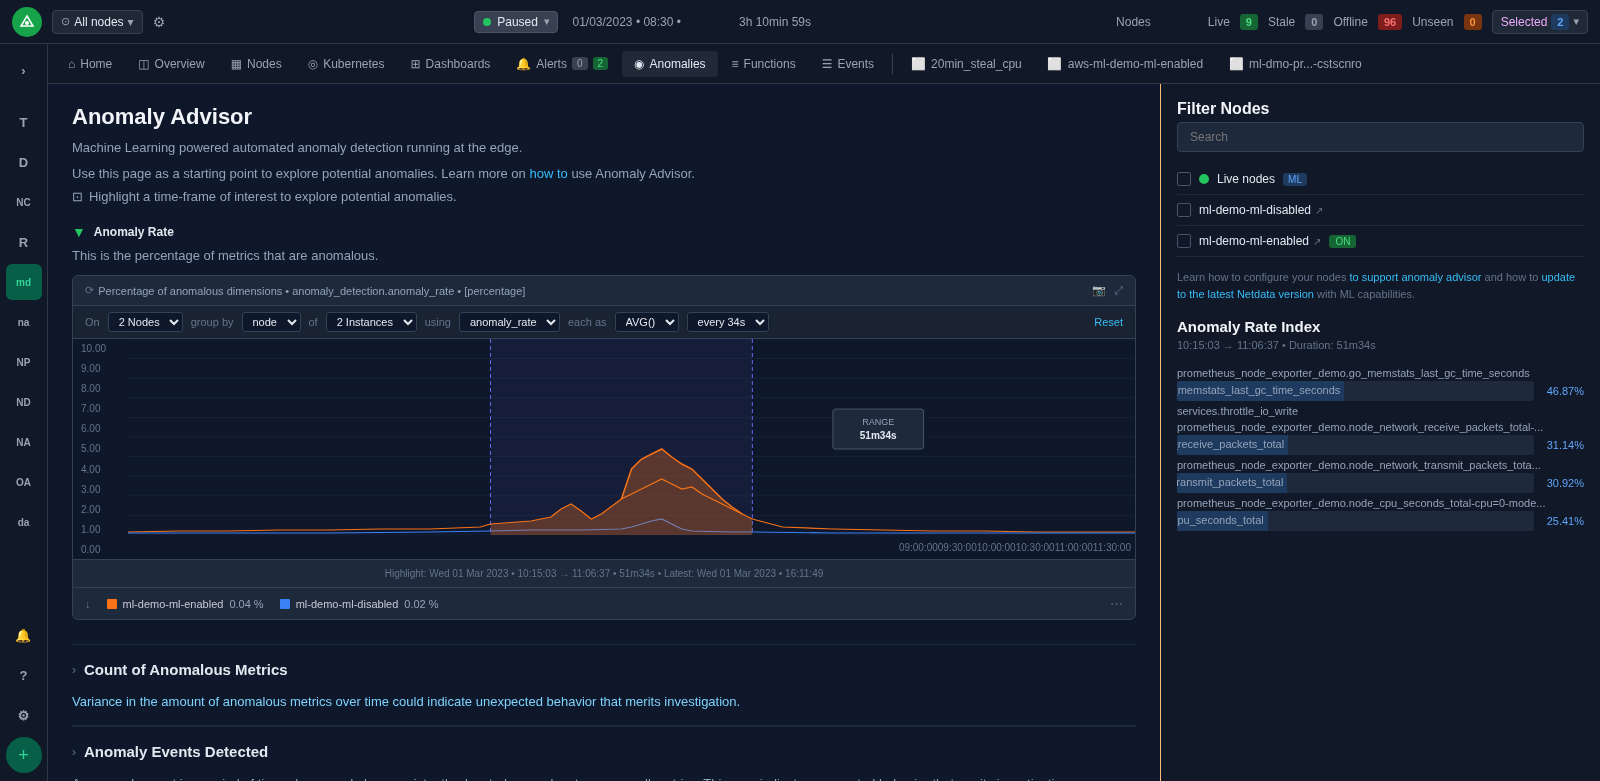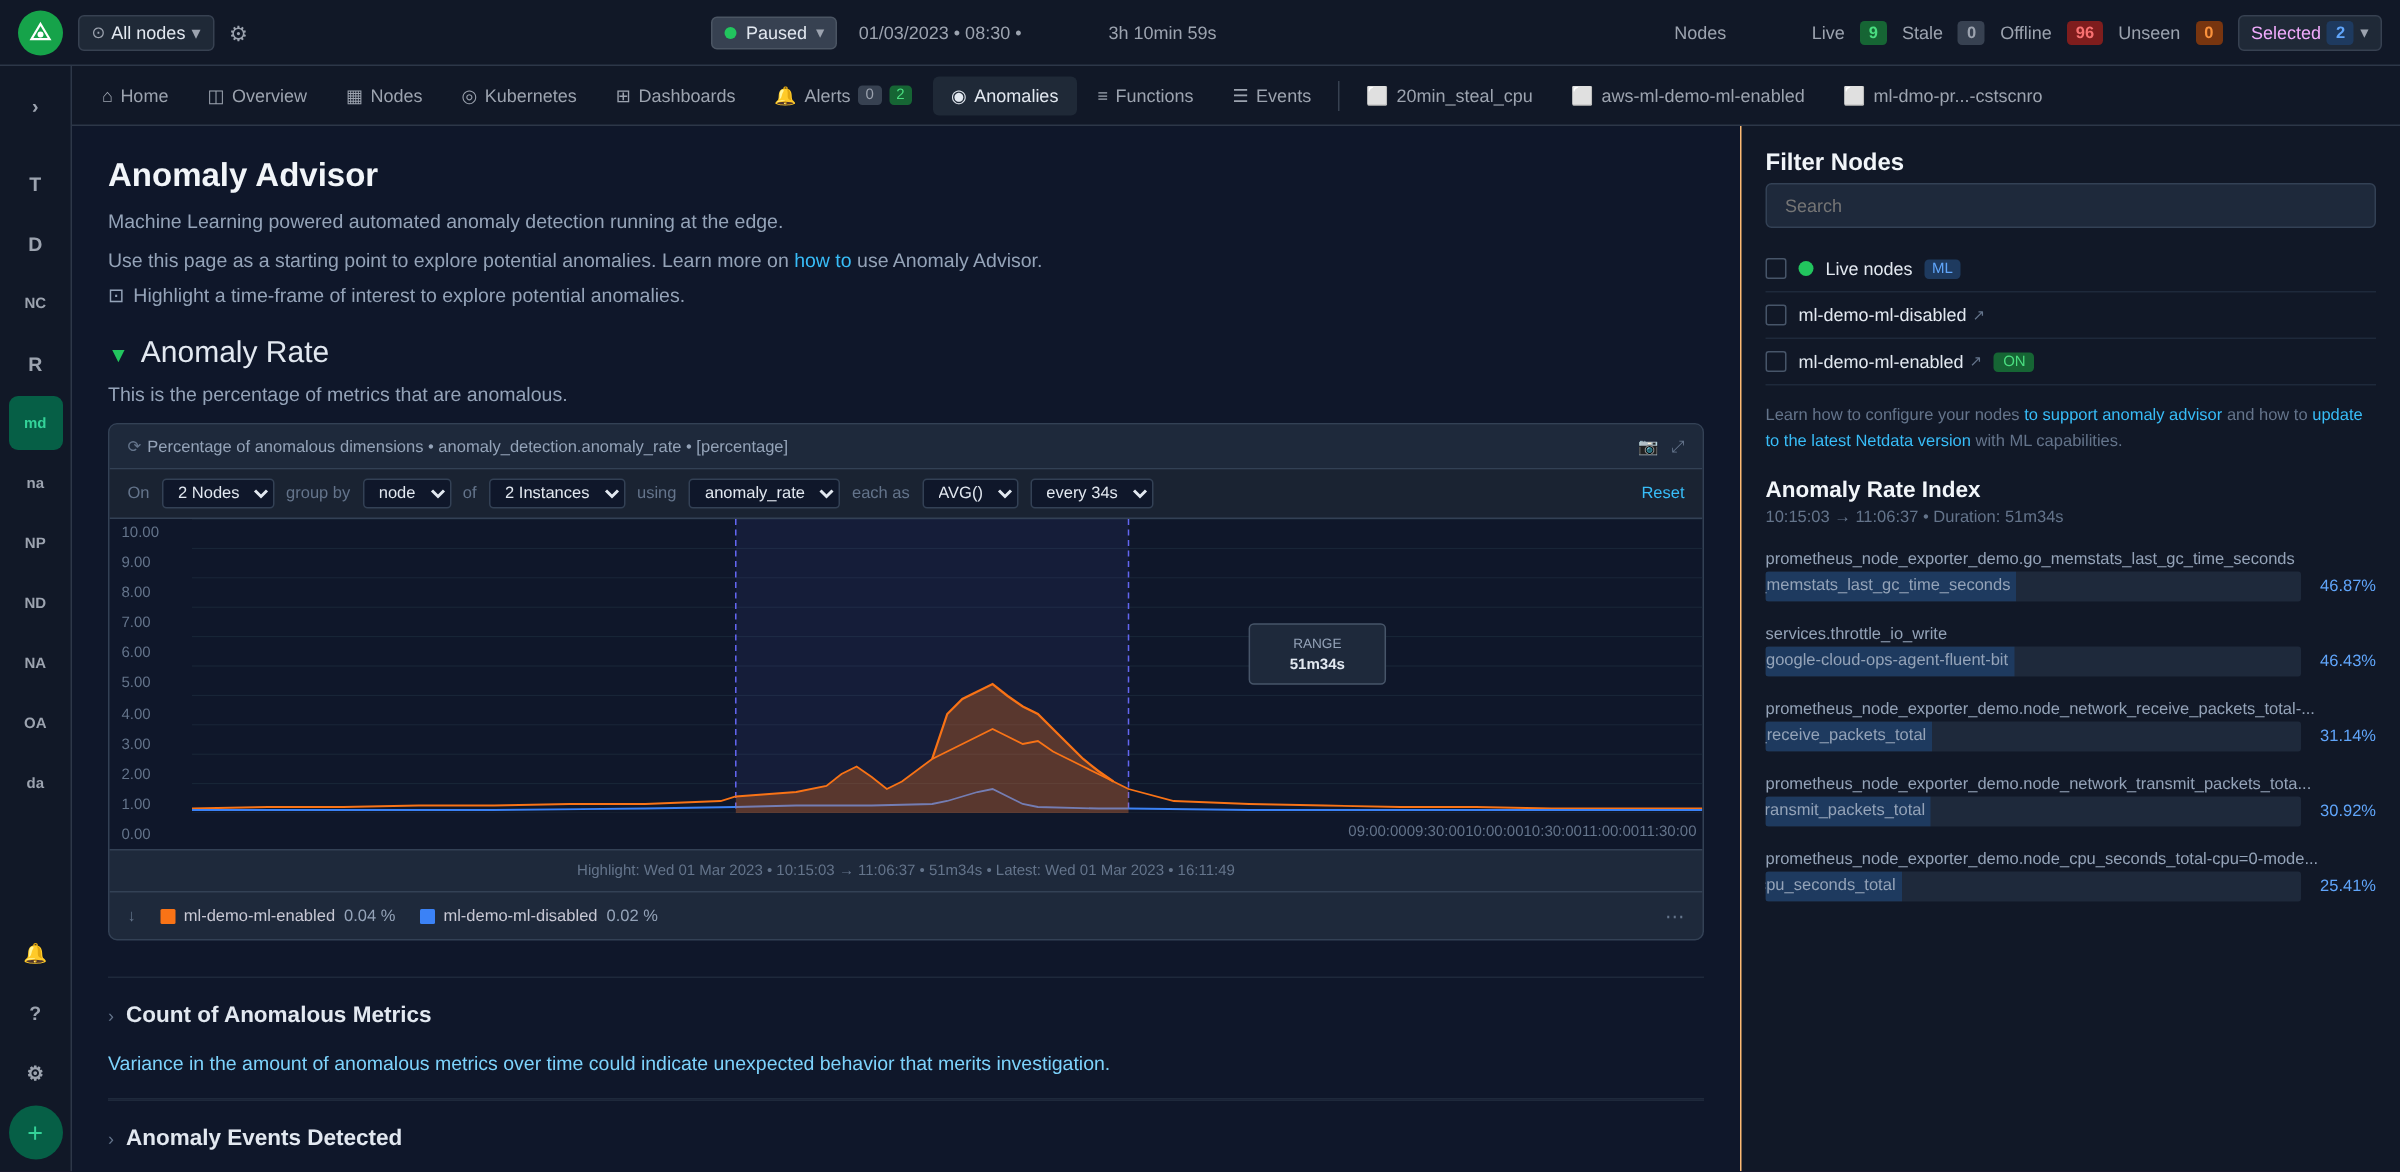--- a/index.html
+++ b/index.html
@@ -39,21 +39,21 @@
 
     
     .page-title { font-size: 22px; font-weight: 600; color: #f1f5f9; margin-bottom: 8px; }
     .page-desc { color: #94a3b8; font-size: 13px; margin-bottom: 6px; line-height: 1.5; }
     .page-desc a { color: #38bdf8; text-decoration: none; }
     .highlight-hint { display: flex; align-items: center; gap: 6px; color: #94a3b8; font-size: 13px; margin-bottom: 20px; }
 
     
     .section { margin-bottom: 24px; }
     .section-header { display: flex; align-items: center; gap: 8px; margin-bottom: 8px; cursor: pointer; }
-    .section-title { font-size: 20px; font-weight: 400; color: #e2e8f0; }
+    .section-title { font-size: 12px; font-weight: 700; color: #e2e8f0; }
     .section-desc { color: #94a3b8; font-size: 13px; margin-bottom: 12px; }
     .chevron-down { color: #22c55e; font-size: 14px; }
 
     
     .chart-container { background: #1e293b; border: 1px solid #334155; border-radius: 6px; overflow: hidden; }
     .chart-subtitle { background: #1e293b; padding: 8px 12px; font-size: 11px; color: #94a3b8; display: flex; align-items: center; gap: 4px; border-bottom: 1px solid #334155; }
     .chart-controls { background: #1a2332; padding: 6px 12px; display: flex; align-items: center; gap: 8px; border-bottom: 1px solid #334155; font-size: 11px; }
     .chart-select { background: #0f172a; border: 1px solid #334155; border-radius: 3px; padding: 2px 6px; color: #e2e8f0; font-size: 11px; cursor: pointer; }
     .chart-label { color: #64748b; }
     .reset-btn { color: #38bdf8; background: none; border: none; cursor: pointer; font-size: 11px; margin-left: auto; }
@@ -84,21 +84,21 @@
     .on-badge { background: #166534; color: #4ade80; font-size: 10px; padding: 1px 6px; border-radius: 3px; }
     .checkbox { width: 14px; height: 14px; border: 1px solid #475569; border-radius: 2px; background: transparent; flex-shrink: 0; }
     .node-link { color: #e2e8f0; font-size: 12px; display: flex; align-items: center; gap: 4px; }
     .external-icon { color: #64748b; font-size: 10px; }
     .panel-note { font-size: 11px; color: #64748b; line-height: 1.5; margin: 12px 0; }
     .panel-note a { color: #38bdf8; text-decoration: none; }
 
     
     .index-title { font-size: 15px; font-weight: 600; color: #f1f5f9; margin: 16px 0 4px; }
     .index-subtitle { font-size: 11px; color: #64748b; margin-bottom: 16px; }
-    .metric-item { margin-bottom: 16px; }
+    .metric-item { margin-bottom: 4px; }
     .metric-name-top { font-size: 11px; color: #94a3b8; margin-bottom: 2px; white-space: nowrap; overflow: hidden; text-overflow: ellipsis; }
     .metric-bar-row { display: flex; align-items: center; gap: 8px; }
     .metric-bar-bg { flex: 1; height: 20px; background: #1e293b; border-radius: 2px; overflow: hidden; position: relative; }
     .metric-bar-fill { height: 100%; background: #1e3a5f; position: absolute; left: 0; top: 0; display: flex; align-items: center; justify-content: flex-end; }
     .metric-bar-label { font-size: 11px; color: #94a3b8; margin-bottom: 2px; padding-right: 4px; }
     .metric-pct { font-size: 11px; color: #60a5fa; min-width: 42px; text-align: right; }
 
     
     ::-webkit-scrollbar { width: 6px; }
     ::-webkit-scrollbar-track { background: #0f172a; }
@@ -468,28 +468,20 @@
                 <div class="metric-bar-fill" style="width:46.87%;">
                   <span class="metric-bar-label">go_memstats_last_gc_time_seconds</span>
                 </div>
               </div>
               <span class="metric-pct">46.87%</span>
             </div>
           </div>
 
           <div class="metric-item">
             <div class="metric-name-top">services.throttle_io_write</div>
-            <div class="metric-bar-row">
-              <div class="metric-bar-bg">
-                <div class="metric-bar-fill" style="width:46.43%;">
-                  <span class="metric-bar-label">google-cloud-ops-agent-fluent-bit</span>
-                </div>
-              </div>
-              <span class="metric-pct">46.43%</span>
-            </div>
           </div>
 
           <div class="metric-item">
             <div class="metric-name-top">prometheus_node_exporter_demo.node_network_receive_packets_total-...</div>
             <div class="metric-bar-row">
               <div class="metric-bar-bg">
                 <div class="metric-bar-fill" style="width:31.14%;">
                   <span class="metric-bar-label">node_network_receive_packets_total</span>
                 </div>
               </div>

